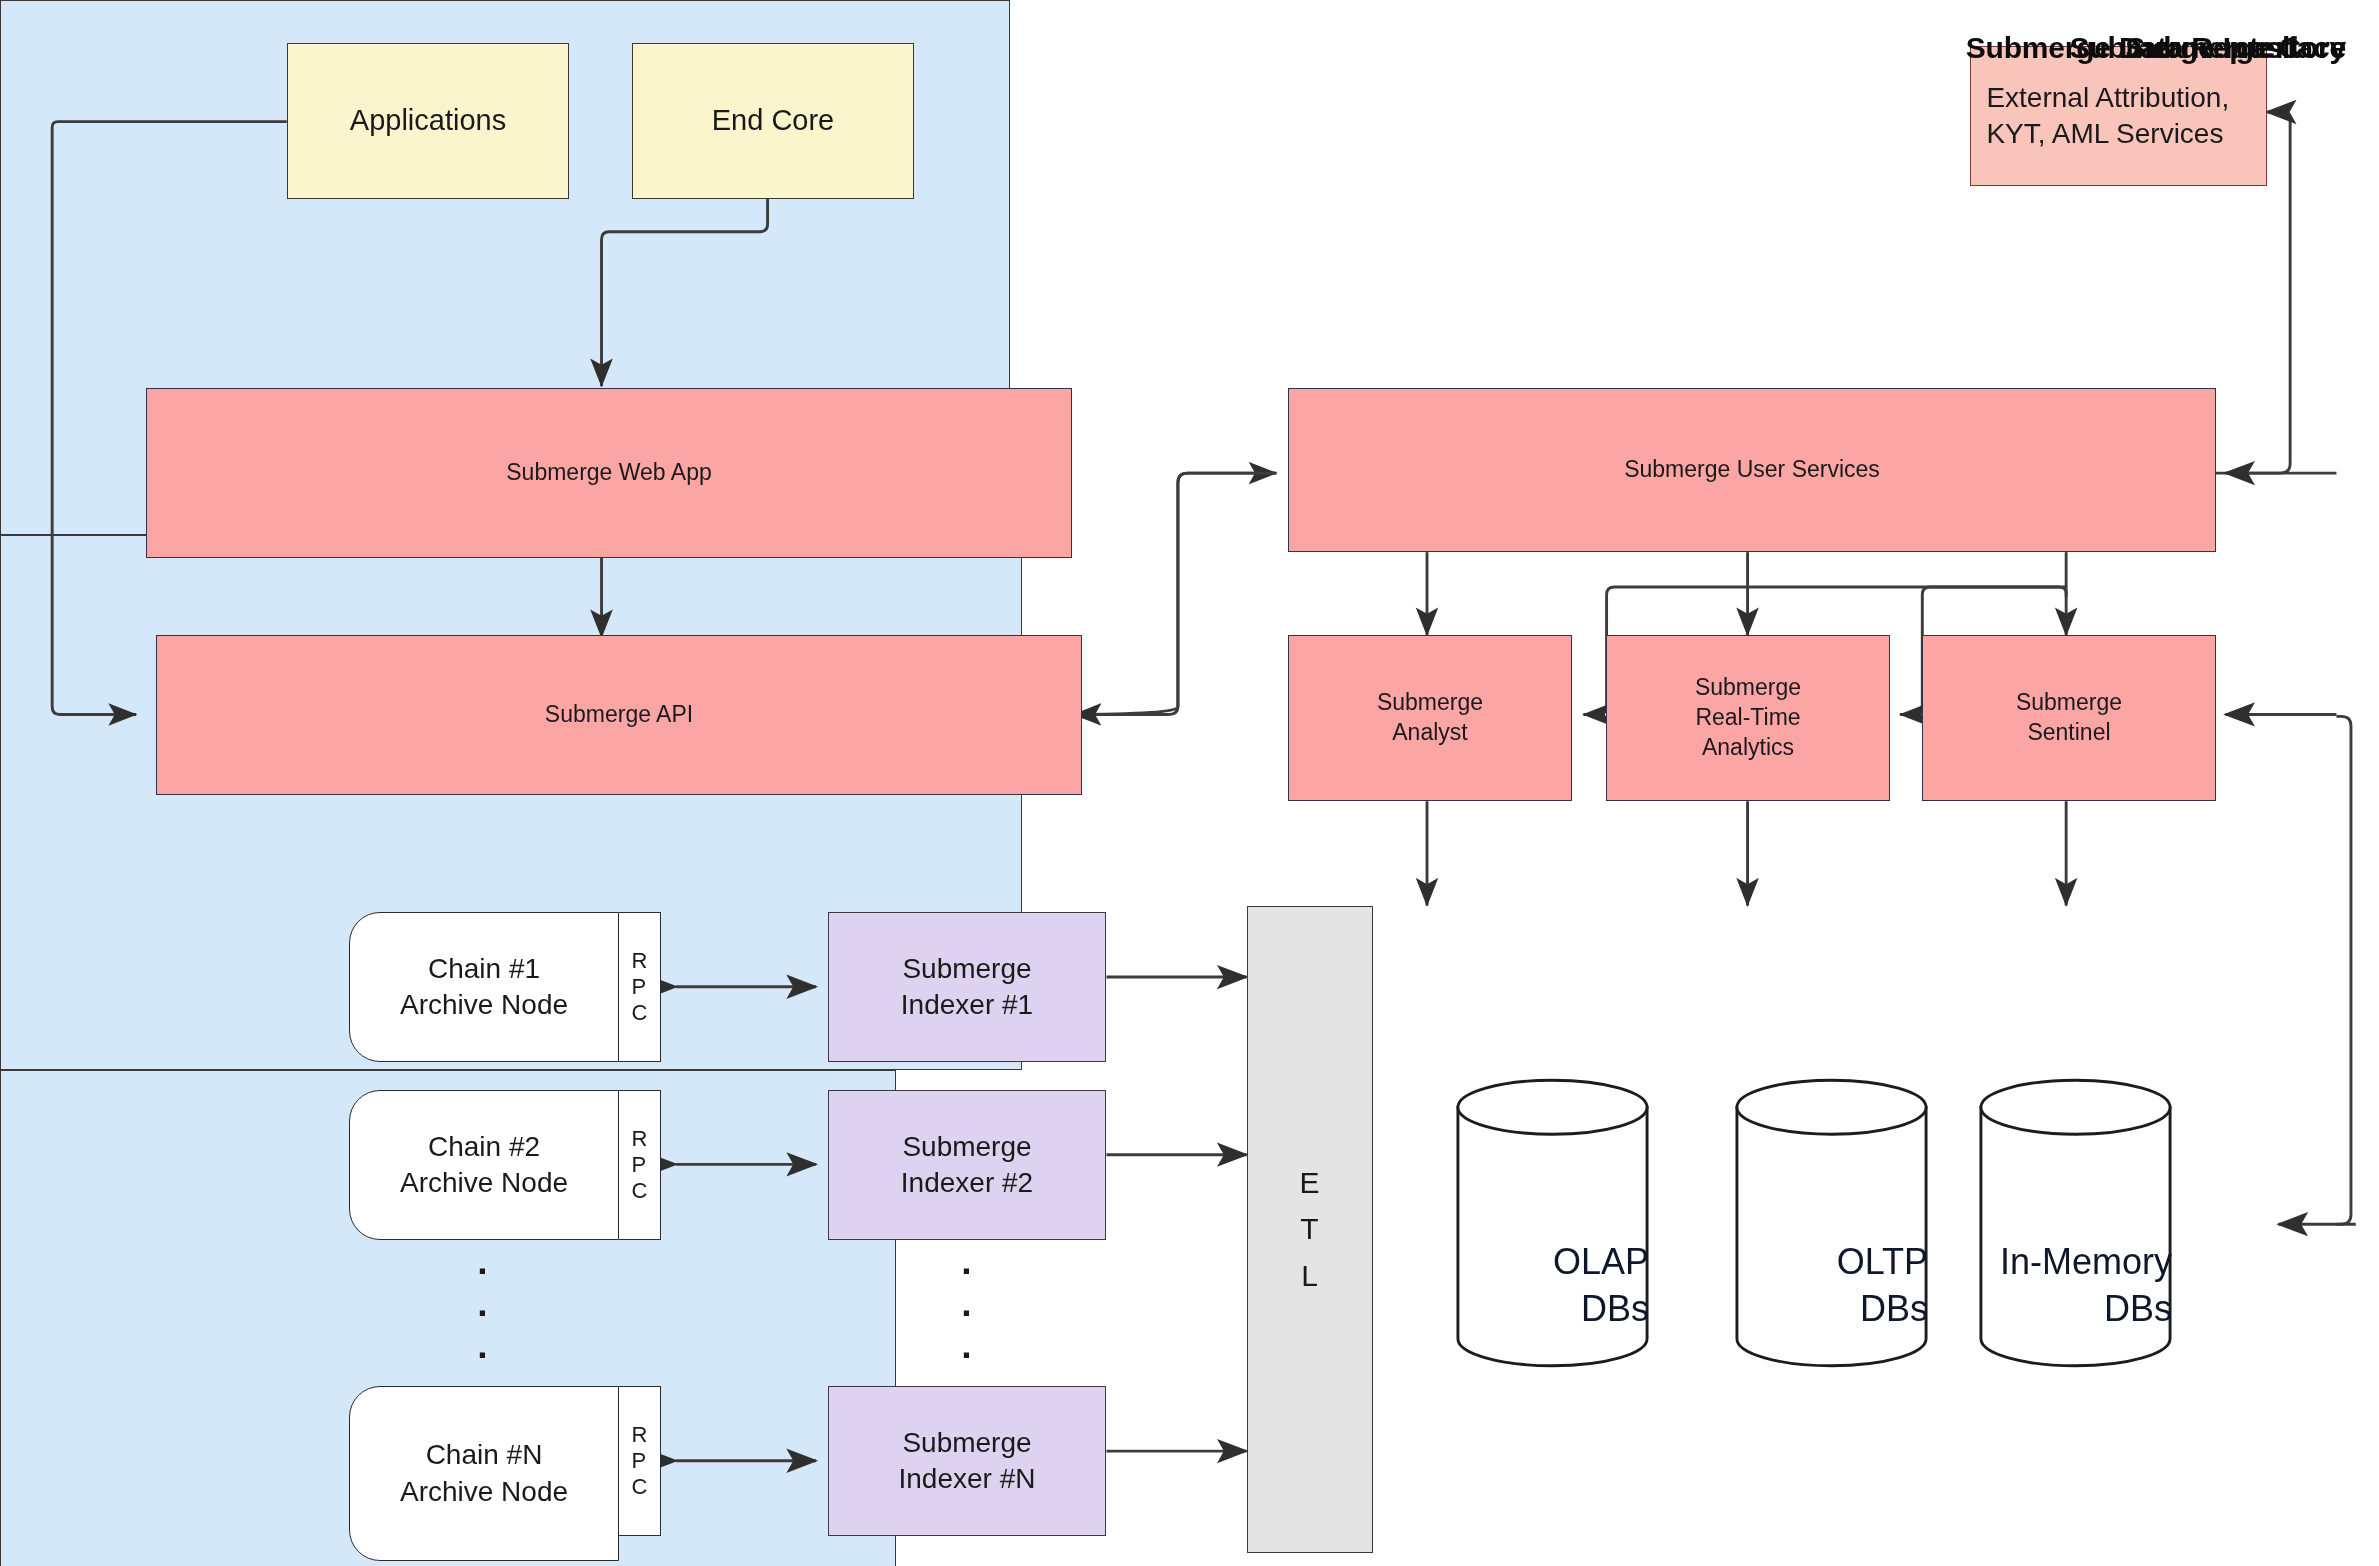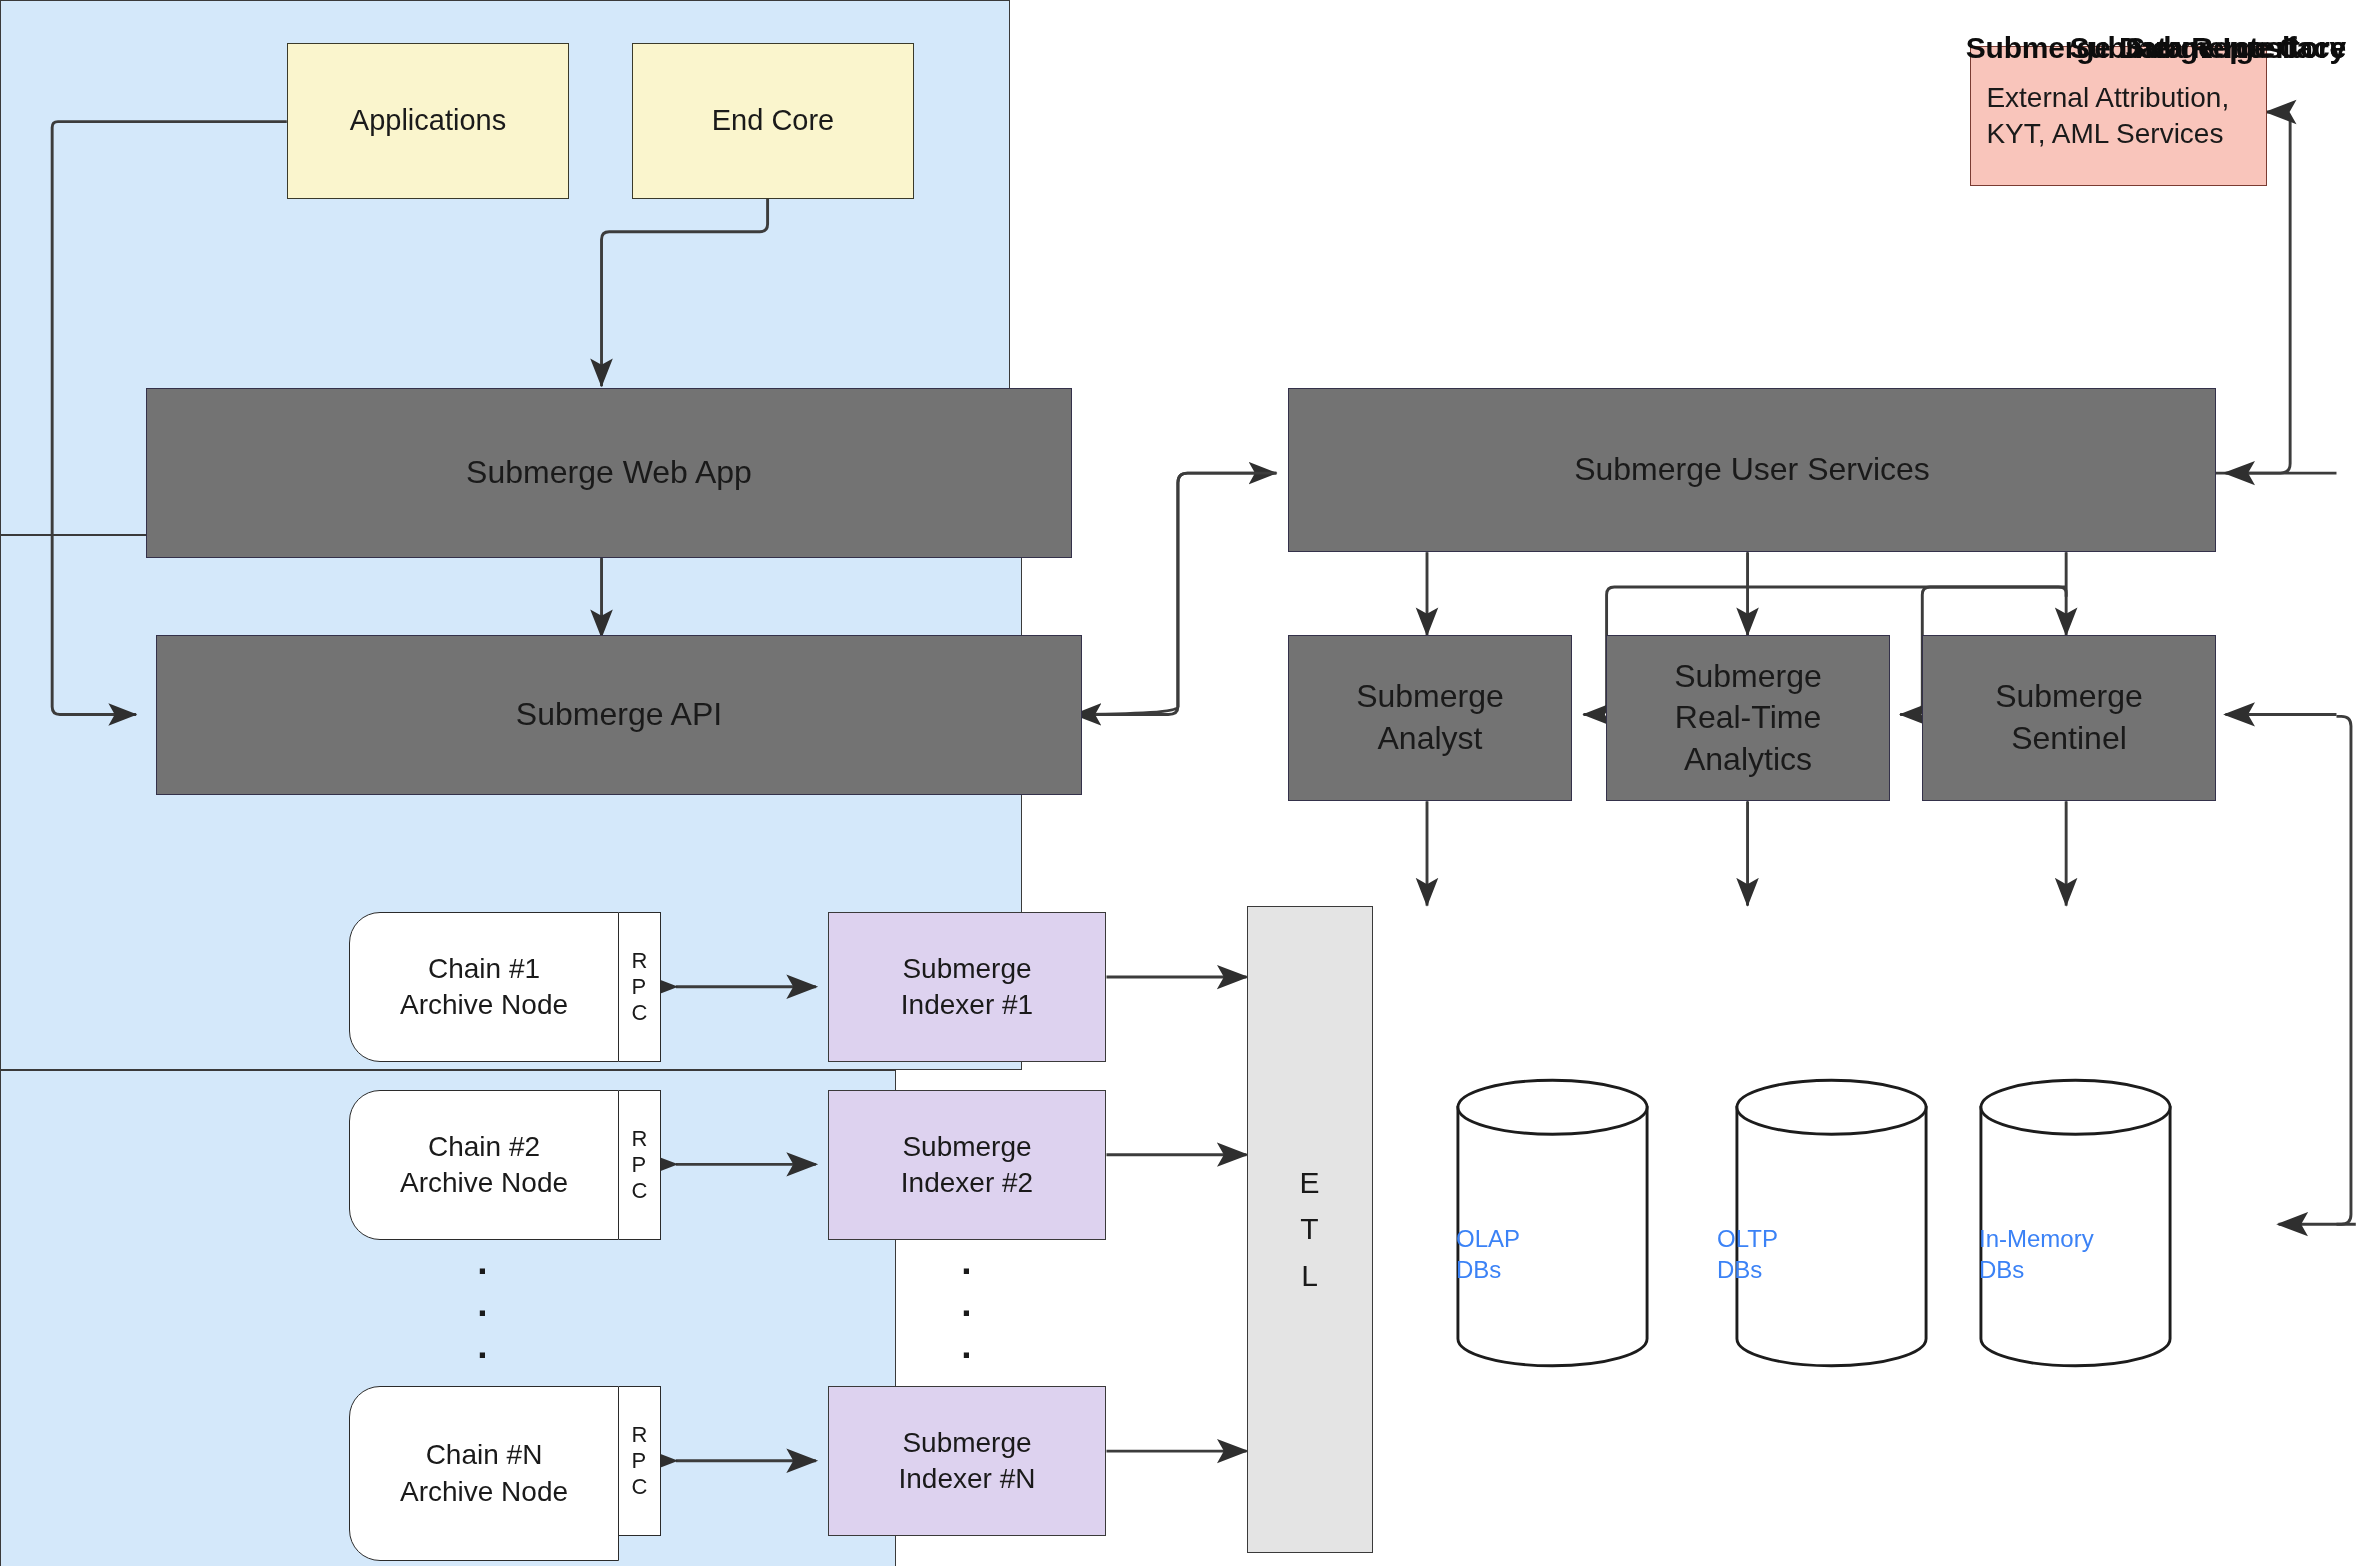--- a/index.html
+++ b/index.html
@@ -74,23 +74,23 @@
     top: 31px;
     font-size: 30px;
     font-weight: bold;
     color: #0d0d0d;
     letter-spacing: -0.2px;
     z-index: 12;
   }
 
   
   .service {
-    background: #737373;
+    background: #fca5a5;
     border: 1.9px solid #34314a;
-    font-size: 32px;
+    font-size: 23px;
   }
 
   
   .indexer {
     background: #ddd2ef;
     border: 1.9px solid #3a3a3a;
     font-size: 28px;
   }
 
   
@@ -132,24 +132,24 @@
   
   .cylinder {
     position: absolute;
     z-index: 10;
   }
   .cylinder svg { display: block; }
   .cyl-label {
     position: absolute;
     left: 0;
     width: 100%;
-    text-align: left;
-    font-size: 24px;
+    text-align: right;
+    font-size: 36px;
     line-height: 1.30;
-    color: #3b82f6;
+    color: #0f172a;
     white-space: pre-line;
     z-index: 11;
   }
 
   
   .dots {
     position: absolute;
     font-size: 37px;
     line-height: 42px;
     color: #1a1a1a;

